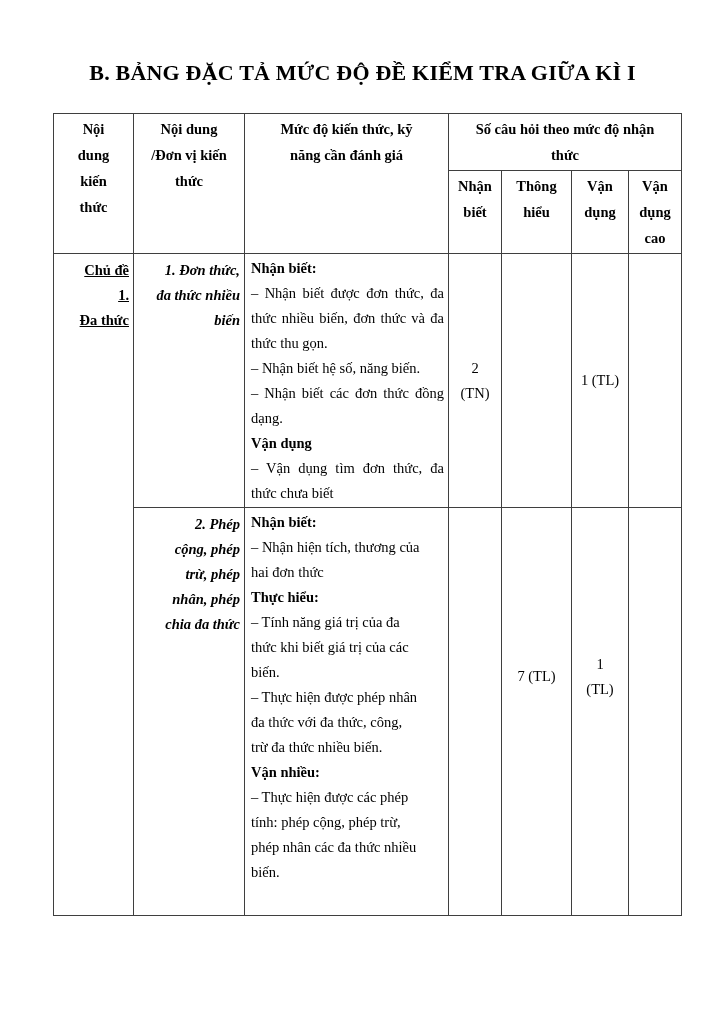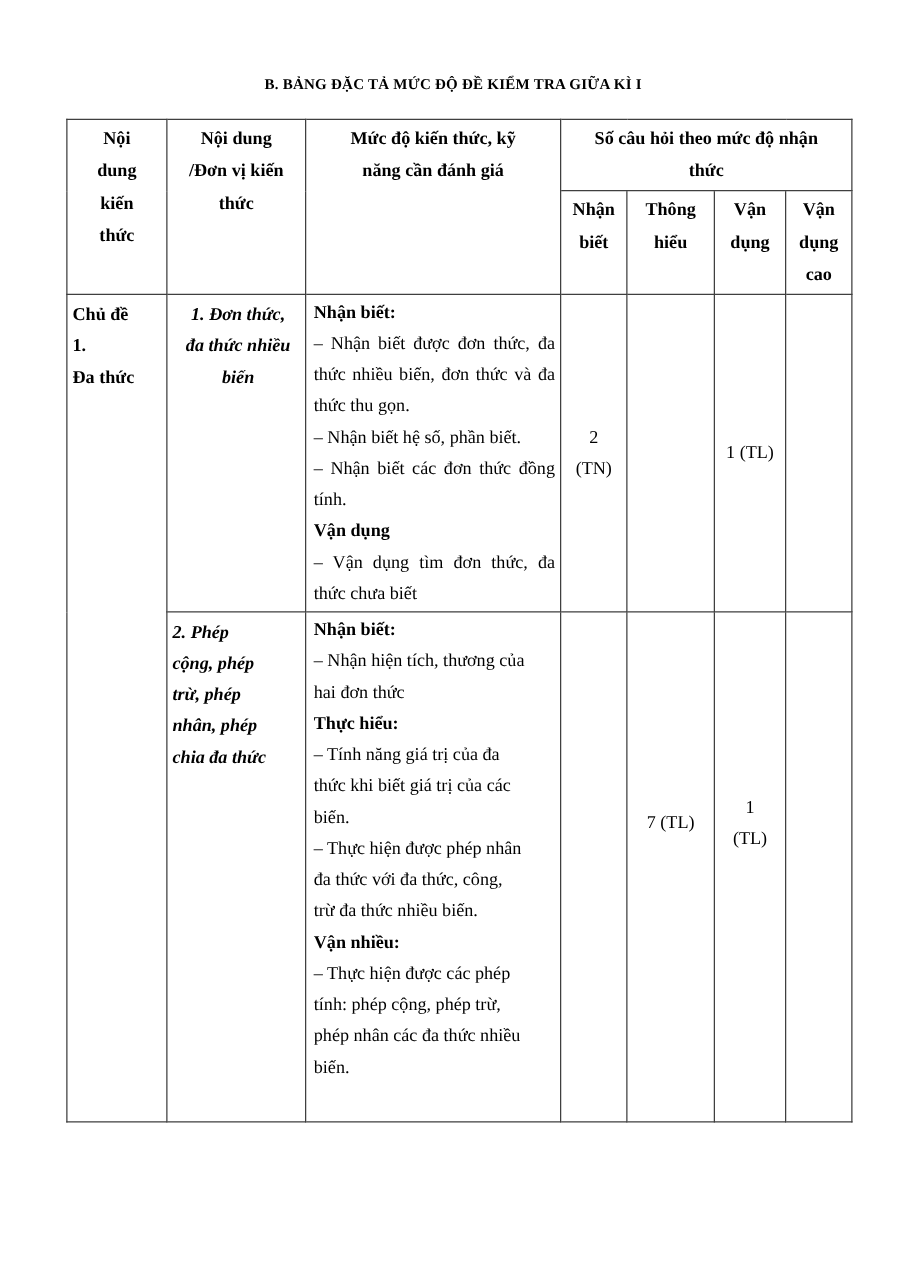--- a/index.html
+++ b/index.html
@@ -13,26 +13,26 @@
     position: relative;
     width: 725px; height: 1024px;
     background: #ffffff;
     overflow: hidden;
   }
   .doc-title {
     position: absolute;
     top: 60px; left: 0; width: 100%;
     text-align: center;
     font-weight: bold;
-    font-size: 12px;
+    font-size: 22px;
     letter-spacing: 0.2px;
   }
   table.spec-table {
     position: absolute;
-    left: 53px; top: 95px;
+    left: 53px; top: 113px;
     width: 628px;
     border-collapse: collapse;
     table-layout: fixed;
   }
   .spec-table th, .spec-table td {
     border: 1px solid #3f3f3f;
     font-size: 14.5px;
     line-height: 25px;
     padding: 2px 4px;
     vertical-align: top;
@@ -46,32 +46,33 @@
   }
   .hdr-mid { vertical-align: middle; }
   .hdr-top { vertical-align: top; padding-top: 1px; }
   tr.hdr-row-1 { height: 50px; }
   tr.hdr-row-2 { height: 78px; }
   tr.body-row-1 { height: 254px; }
   tr.body-row-2 { height: 408px; }
 
   td.cell-topic {
     font-weight: bold;
-    text-align: left;
+    text-align: right;
     white-space: pre-line;
     padding-top: 4px;
+    text-decoration: underline;
   }
   td.cell-unit {
     font-weight: bold;
     font-style: italic;
     white-space: pre-line;
     padding-top: 4px;
   }
-  td.cell-unit.left   { text-align: center; padding-left: 7px; margin-left: 48px; }
-  td.cell-unit.center { text-align: left; }
+  td.cell-unit.left   { text-align: right; padding-left: 7px; margin-left: 48px; }
+  td.cell-unit.center { text-align: right; }
   td.cell-spec {
     padding: 2px 4px 0 6px;
   }
   td.cell-spec .spec-line { text-align: justify; }
   td.cell-spec.narrow { padding-right: 28px; }
   td.cell-spec.narrow .spec-line { text-align: left; }
   .spec-line.bold { font-weight: bold; text-align: left; }
   td.cell-count {
     text-align: center;
     vertical-align: middle;
@@ -125,22 +126,22 @@
       <tr class="body-row-1">
         <td rowspan="2" class="cell-topic">Chủ đề
 1.
 Đa thức</td>
         <td class="cell-unit left">1. Đơn thức,
 đa thức nhiều
 biến</td>
         <td class="cell-spec">
             <div class="spec-line bold">Nhận biết:</div>
             <div class="spec-line">– Nhận biết được đơn thức, đa thức nhiều biến, đơn thức và đa thức thu gọn.</div>
-            <div class="spec-line">– Nhận biết hệ số, phần biết.</div>
-            <div class="spec-line">– Nhận biết các đơn thức đồng tính.</div>
+            <div class="spec-line">– Nhận biết hệ số, năng biến.</div>
+            <div class="spec-line">– Nhận biết các đơn thức đồng dạng.</div>
             <div class="spec-line bold">Vận dụng</div>
             <div class="spec-line">– Vận dụng tìm đơn thức, đa thức chưa biết</div>
           </td>
         <td class="cell-count">2
 (TN)</td>
         <td class="cell-count"></td>
         <td class="cell-count">1 (TL)</td>
         <td class="cell-count"></td>
       </tr>
 

